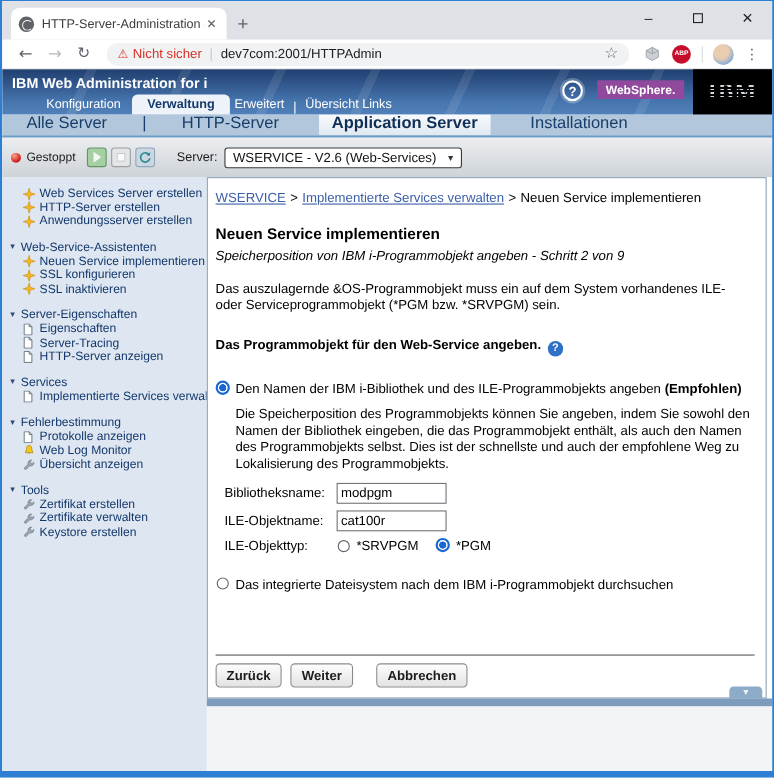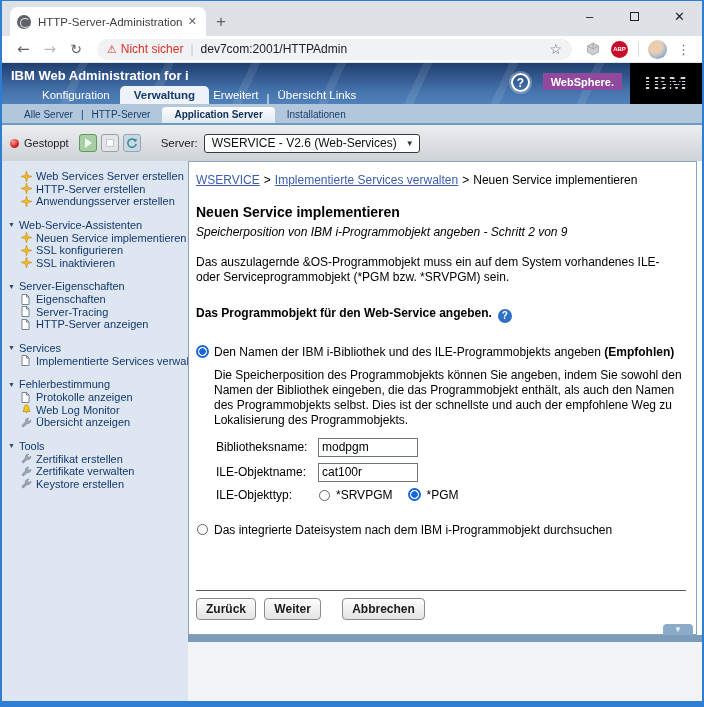--- a/index.html
+++ b/index.html
@@ -58,21 +58,21 @@
                  box-shadow:0 0 0 2px rgba(255,255,255,.25); }
   .ws-badge { position:absolute; right:80px; top:10px; background:#90499c; color:#fff; font-size:11px; font-weight:bold;
               padding:2.5px 8px; }
   .ibm-box { position:absolute; right:0; top:0; width:72px; height:41px; background:#000;
              display:flex; align-items:center; justify-content:center; }
   .ibm-logo { font-family:"Liberation Serif",serif; font-weight:bold; font-size:21px; letter-spacing:1px;
               background:repeating-linear-gradient(180deg,#d3d9e0 0 1.6px, #000 1.6px 3.2px);
               -webkit-background-clip:text; background-clip:text; color:transparent; }
 
   
-  .subtabs { height:19px; flex:none; background:#b2c7db; display:flex; align-items:flex-end; padding-left:14px; font-size:10px; }
+  .subtabs { height:19px; flex:none; background:#b2c7db; display:flex; align-items:flex-end; padding-left:14px; font-size:15px;gap:24px; }
   .stab { color:#173e6b; padding:2px 8px 3px; }
   .stab-pipe { color:#173e6b; padding:2px 0 3px; }
   .stab.active { background:linear-gradient(180deg,#fdfeff,#dfe8f1); color:#0f2f57; font-weight:bold;
                  border-radius:4px 4px 0 0; padding:2px 12px 3px; margin:0 4px; }
 
   
   .toolbar { height:38px; flex:none; border-top:2px solid #6d9bc3; background:linear-gradient(180deg,#eceef0,#ced3d8);
              display:flex; align-items:center; padding-left:8px; }
   .statusball { width:9px; height:9px; border-radius:50%; background:radial-gradient(circle at 35% 30%, #ff9f93, #d22a1e 60%, #8e1410); }
   .statuslabel { font-size:11px; color:#1c1c1c; margin:0 10px 0 5px; }
@@ -109,27 +109,27 @@
   .question { margin-top:21px; font-weight:bold; }
   .qhelp { display:inline-flex; width:14px; height:14px; border-radius:50%; background:#2f71c4; color:#fff;
            font-size:10px; font-weight:bold; align-items:center; justify-content:center; margin-left:6px; vertical-align:-2px; }
   .optrow { margin-top:22px; display:flex; align-items:flex-start; line-height:14px; }
   .optrow2 { margin-top:15px; }
   .radio { width:11px; height:11px; border-radius:50%; border:1.5px solid #5f6368; background:#fff; flex:none;
            display:inline-block; margin:1px 6px 0 1px; }
   .radio.checked { width:13px; height:13px; border:2px solid #1967d2; margin:0 5px 0 0;
                    background:radial-gradient(circle, #1967d2 0 3px, #fff 3.5px); }
   .opt-desc { margin:9px 0 10px 18px; line-height:15px; max-width:490px; }
-  .formrows { margin-left:20px; }
+  .formrows { margin-left:8px; }
   .formrow { display:flex; align-items:center; margin-bottom:6px; }
   .flabel { width:102px; flex:none; }
   .tinput { width:100px; height:19px; border:1px solid #6f7478; font-size:12px; font-family:"Liberation Sans",sans-serif; padding:0 3px; }
   .typeopts { display:flex; align-items:center; gap:4px; }
   .typeopt { display:flex; align-items:center; margin-right:12px; }
-  .footer { margin-top:auto; border-top:1px solid #5a5a5a; padding:7px 0 14px; }
+  .footer { margin-top:auto; border-top:1px solid #5a5a5a; padding:7px 0 9px; }
   .btn { font-family:"Liberation Sans",sans-serif; font-size:12px; font-weight:bold; color:#1c1c1c;
          background:linear-gradient(180deg,#fdfdfd,#e3e3e3); border:1px solid #8a8a8a; border-radius:4px;
          padding:3px 9px; margin-right:5px; }
   .btn-cancel { margin-left:13px; }
   .splitter { height:7px; flex:none; background:#7d9cbc; position:relative; }
   .splitter-tab { position:absolute; right:9px; top:-11px; width:30px; height:11px; background:#8cabc8;
                   border-radius:4px 4px 0 0; display:flex; align-items:center; justify-content:center; }
   .splitter-chev { color:#ecf2f8; font-size:8px; line-height:1; }
   .bottom-pane { flex:1; background:#f3f4f5; }
 </style>

